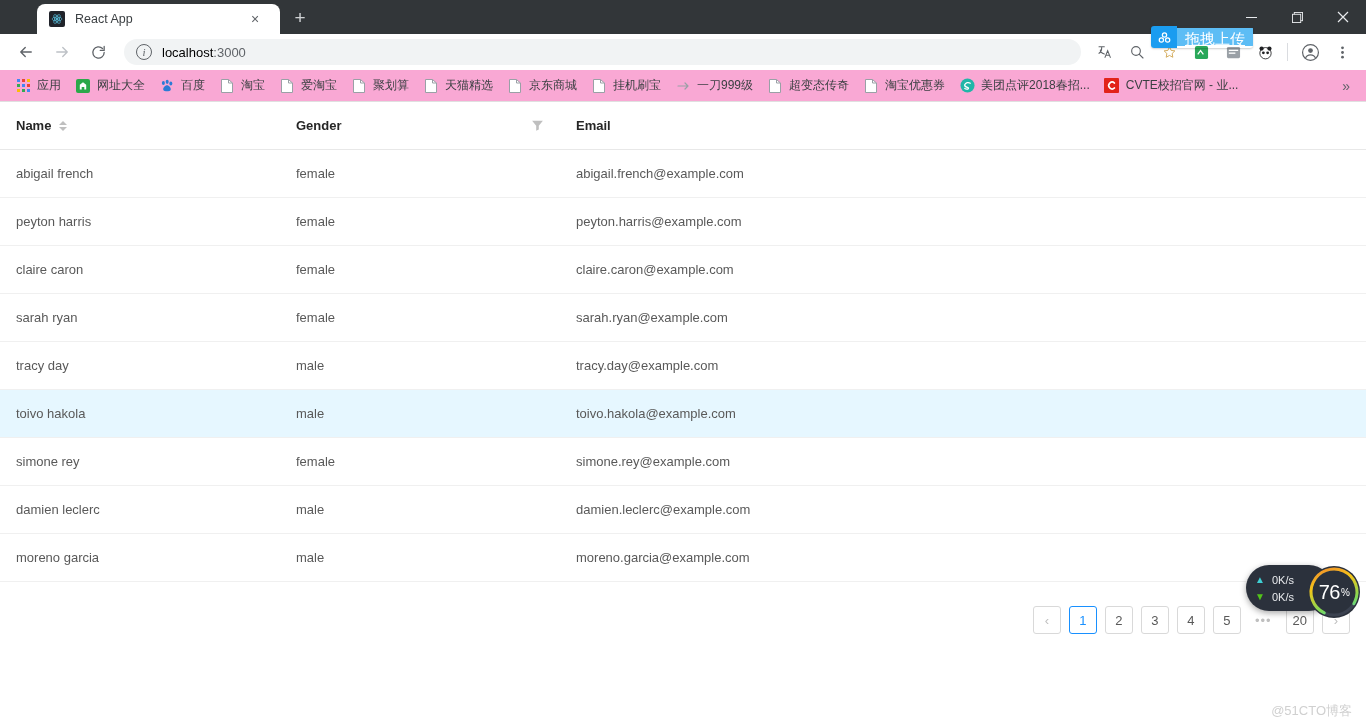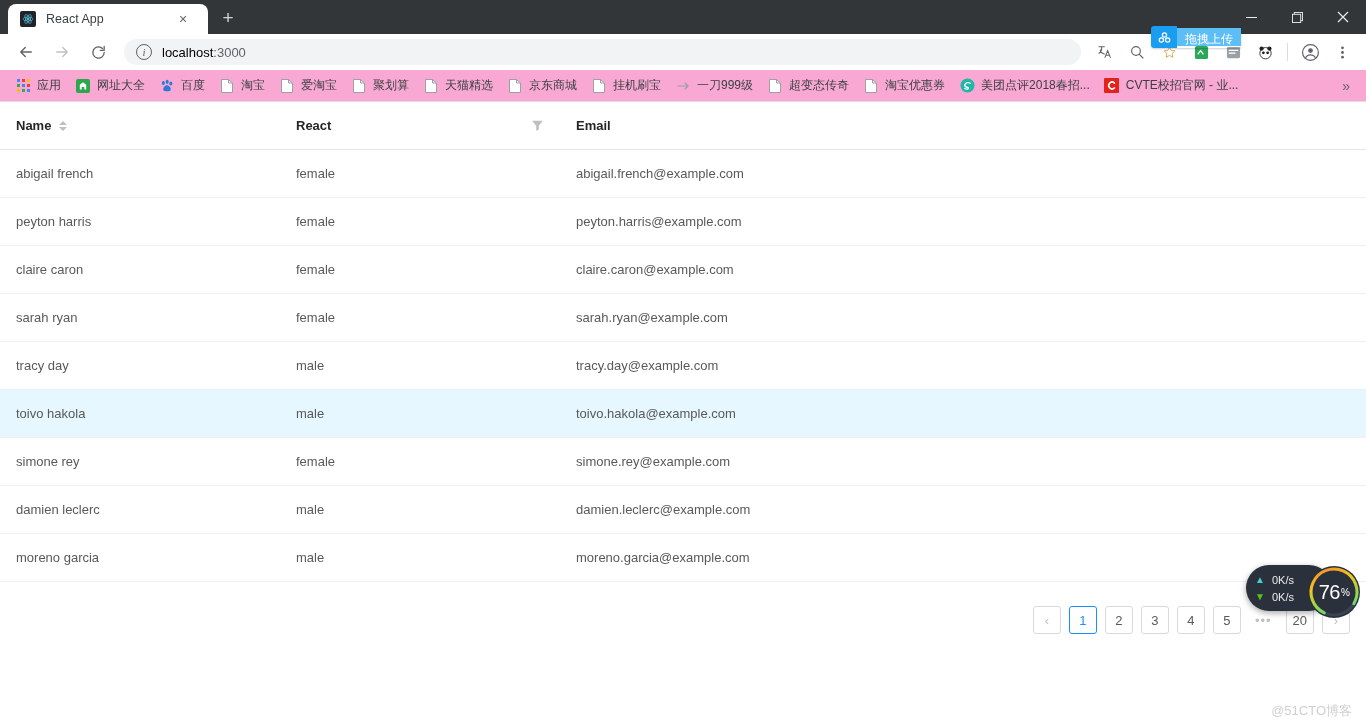--- a/index.html
+++ b/index.html
@@ -12,24 +12,25 @@
 
   
   .browser { width: 1366px; height: 728px; position: relative; }
 
   .titlebar {
     height: 34px; background: #323639;
     display: flex; align-items: flex-end; position: relative;
   }
   .tabstrip { display: flex; align-items: flex-end; height: 34px; padding-left: 8px; }
   .tab {
-    width: 200px; height: 30px; background: #ffffff;
+    width: 243px; height: 30px; background: #ffffff;
     border-radius: 8px 8px 0 0;
     display: flex; align-items: center; padding: 0 16px 0 12px;
     position: relative;
+    margin-left: 29px;
   }
   .tab-favicon {
     width: 16px; height: 16px; border-radius: 2px;
     background: #20232a; flex: 0 0 16px;
     display: flex; align-items: center; justify-content: center;
     margin-right: 10px;
   }
   .tab-title {
     flex: 1; font-size: 12.5px; color: #3c4043;
     white-space: nowrap; overflow: hidden; text-overflow: ellipsis;
@@ -89,22 +90,23 @@
     border-radius: 3px; overflow: hidden;
     box-shadow: 0 1px 2px rgba(0,0,0,.2);
     cursor: pointer; z-index: 6;
   }
   .ext-badge-ico {
     width: 26px; height: 22px; background: #1a9cf0;
     display: flex; align-items: center; justify-content: center;
   }
   .ext-badge-txt {
     padding: 0 8px; height: 18px; line-height: 22px;
-    background: #5dbdf5; color: #ffffff; font-size: 12px;
+    background: #5dbdf5; color: #ffffff; font-size: 15px;
     white-space: nowrap;
+    text-decoration: underline;
   }
 
   .bookmarks {
     height: 32px; background: #f9a8d4;
     border-bottom: 1px solid #e0e0e0;
     display: flex; align-items: center; padding: 0 8px;
     overflow: hidden;
   }
   .bm {
     display: flex; align-items: center; height: 24px;
@@ -493,21 +495,21 @@
             <span class="th-inner">
               <span>Name</span>
               <span class="sorter">
                 <i class="up"></i>
                   <i class="down"></i>
               </span>
             </span>
           </th>
           <th>
             <span class="th-flex">
-              <span>React</span>
+              <span>Gender</span>
               <span class="filter-ico">
                 <svg width="13" height="13" viewBox="0 0 14 14">
                   <path d="M1.2 2h11.6L8.4 7.2v4.1L5.6 12.6V7.2z" fill="#bfbfbf"></path>
                 </svg>
               </span>
             </span>
           </th>
           <th>
             <span class="th-inner">
               <span>Email</span>

